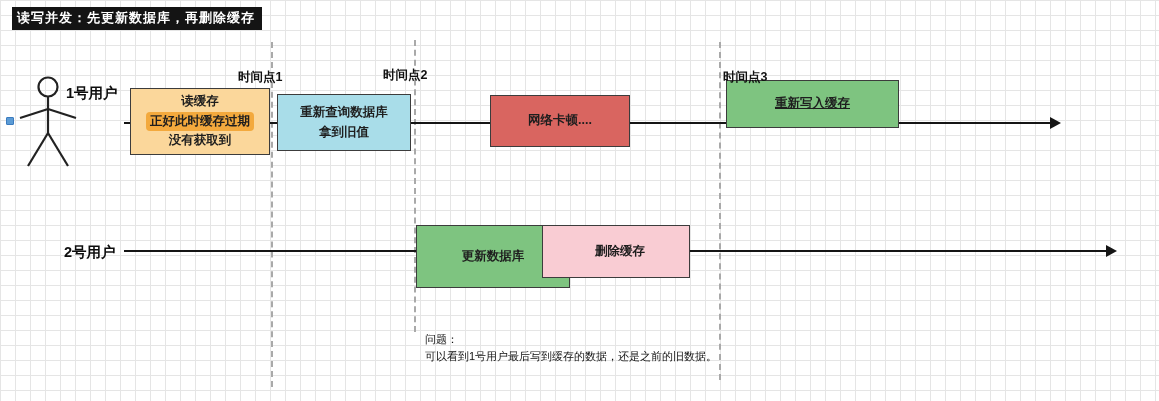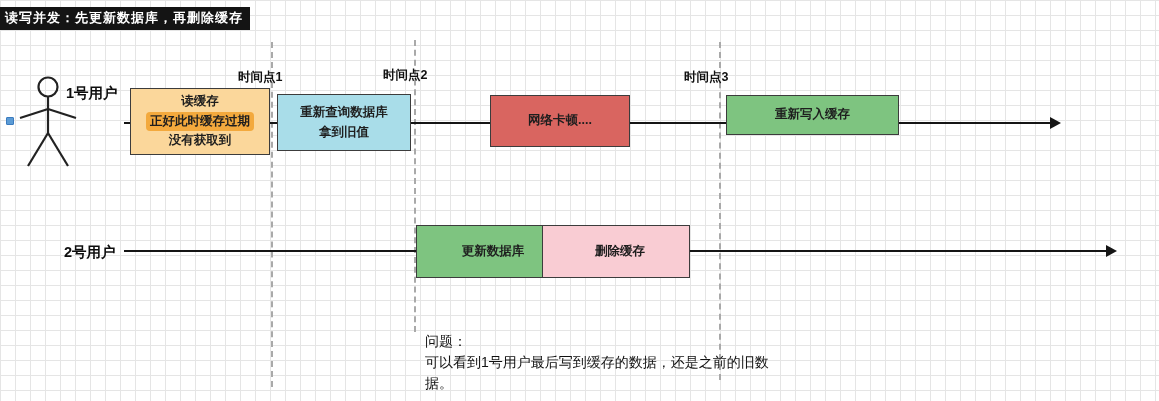--- a/index.html
+++ b/index.html
@@ -9,21 +9,21 @@
     font-family:"Liberation Sans","DejaVu Sans",sans-serif;
     background-color:#ffffff;
     background-image:
       linear-gradient(#e5e5e5 1px, transparent 1px),
       linear-gradient(90deg,#e5e5e5 1px, transparent 1px);
     background-size:15px 15px;
     overflow:hidden;
     color:#111;
   }
   .title{
-    position:absolute;left:0;top:7px;
+    position:absolute;left:12px;top:7px;
     background:#141414;color:#fff;
     font-size:13px;font-weight:bold;
     padding:2px 7px 3px 5px;
     letter-spacing:1px;
     z-index:5;
   }
   .tp-label{
     position:absolute;font-size:12.5px;font-weight:bold;color:#101010;z-index:3;margin-top:44px;
   }
   .vline{
@@ -47,21 +47,21 @@
     border:1px solid #3c3c3c;
     display:flex;flex-direction:column;
     align-items:center;justify-content:center;
     text-align:center;
     font-size:12.5px;font-weight:bold;color:#1e1e1e;
     white-space:pre-line;line-height:1.55;
     z-index:2;box-sizing:border-box;
   }
   .box .hl-line{padding:0 4px;border-radius:4px;}
   .problem{
-    position:absolute;font-size:14px;color:#101010;
+    position:absolute;font-size:11px;color:#101010;
     white-space:pre-line;line-height:1.5;z-index:2;
   }
   .watermark{
     position:absolute;
     font-size:30px;font-weight:600;color:#7c7c7c;
     letter-spacing:1px;z-index:4;white-space:nowrap;
   }
   .stick-figure{position:absolute;z-index:2;}
   .handle{
     position:absolute;width:6px;height:6px;background:#5b9bd5;
@@ -70,21 +70,21 @@
 </style>
 </head>
 <body>
 
 <div class="canvas">
 
   <div class="title">读写并发：先更新数据库，再删除缓存</div>
 
   <div class="tp-label" style="left:238px;top:25px;">时间点1</div>
   <div class="tp-label" style="left:383px;top:23px;">时间点2</div>
-  <div class="tp-label" style="left:684px;top:25px;">时间点3</div>
+  <div class="tp-label" style="left:723px;top:25px;">时间点3</div>
 
   <div class="vline" style="left:271px;top:42px;height:345px;"></div>
   <div class="vline" style="left:414px;top:40px;height:292px;"></div>
   <div class="vline" style="left:719px;top:42px;height:338px;"></div>
 
   <svg class="stick-figure" style="left:16px;top:76px;" width="64" height="94" viewBox="0 0 64 94">
     <circle cx="32" cy="11" r="9.5" fill="none" stroke="#222" stroke-width="2.2"></circle>
     <line x1="32" y1="21" x2="32" y2="57" stroke="#222" stroke-width="2.2"></line>
     <line x1="32" y1="33" x2="4" y2="42" stroke="#222" stroke-width="2.2"></line>
     <line x1="32" y1="33" x2="60" y2="42" stroke="#222" stroke-width="2.2"></line>
@@ -106,23 +106,23 @@
     <span>读缓存</span>
     <span class="hl-line" style="background: rgb(243, 169, 61);">正好此时缓存过期</span>
     <span>没有获取到</span>
   </div>
 
   <div class="box" style="left: 277px; top: 94px; width: 134px; height: 57px; background: rgb(169, 221, 233);">重新查询数据库
 拿到旧值</div>
 
   <div class="box" style="left: 490px; top: 95px; width: 140px; height: 52px; background: rgb(217, 101, 96);">网络卡顿....</div>
 
-  <div class="box" style="left: 726px; top: 95px; width: 173px; height: 40px; background: rgb(126, 196, 128);">重新写入缓存</div>
+  <div class="box" style="left: 726px; top: 80px; width: 173px; height: 48px; background: rgb(126, 196, 128); text-decoration: underline;">重新写入缓存</div>
 
-  <div class="box" style="left: 416px; top: 225px; width: 154px; height: 53px; background: rgb(126, 196, 128);">更新数据库</div>
+  <div class="box" style="left: 416px; top: 225px; width: 154px; height: 63px; background: rgb(126, 196, 128);">更新数据库</div>
 
   <div class="box" style="left: 542px; top: 225px; width: 148px; height: 53px; background: rgb(249, 204, 211); padding-left: 8px;">删除缓存</div>
 
   <div class="problem" style="left:425px;top:331px;width:352px;">问题：
 可以看到1号用户最后写到缓存的数据，还是之前的旧数据。</div>
 
 
 </div>
 
 </body></html>

